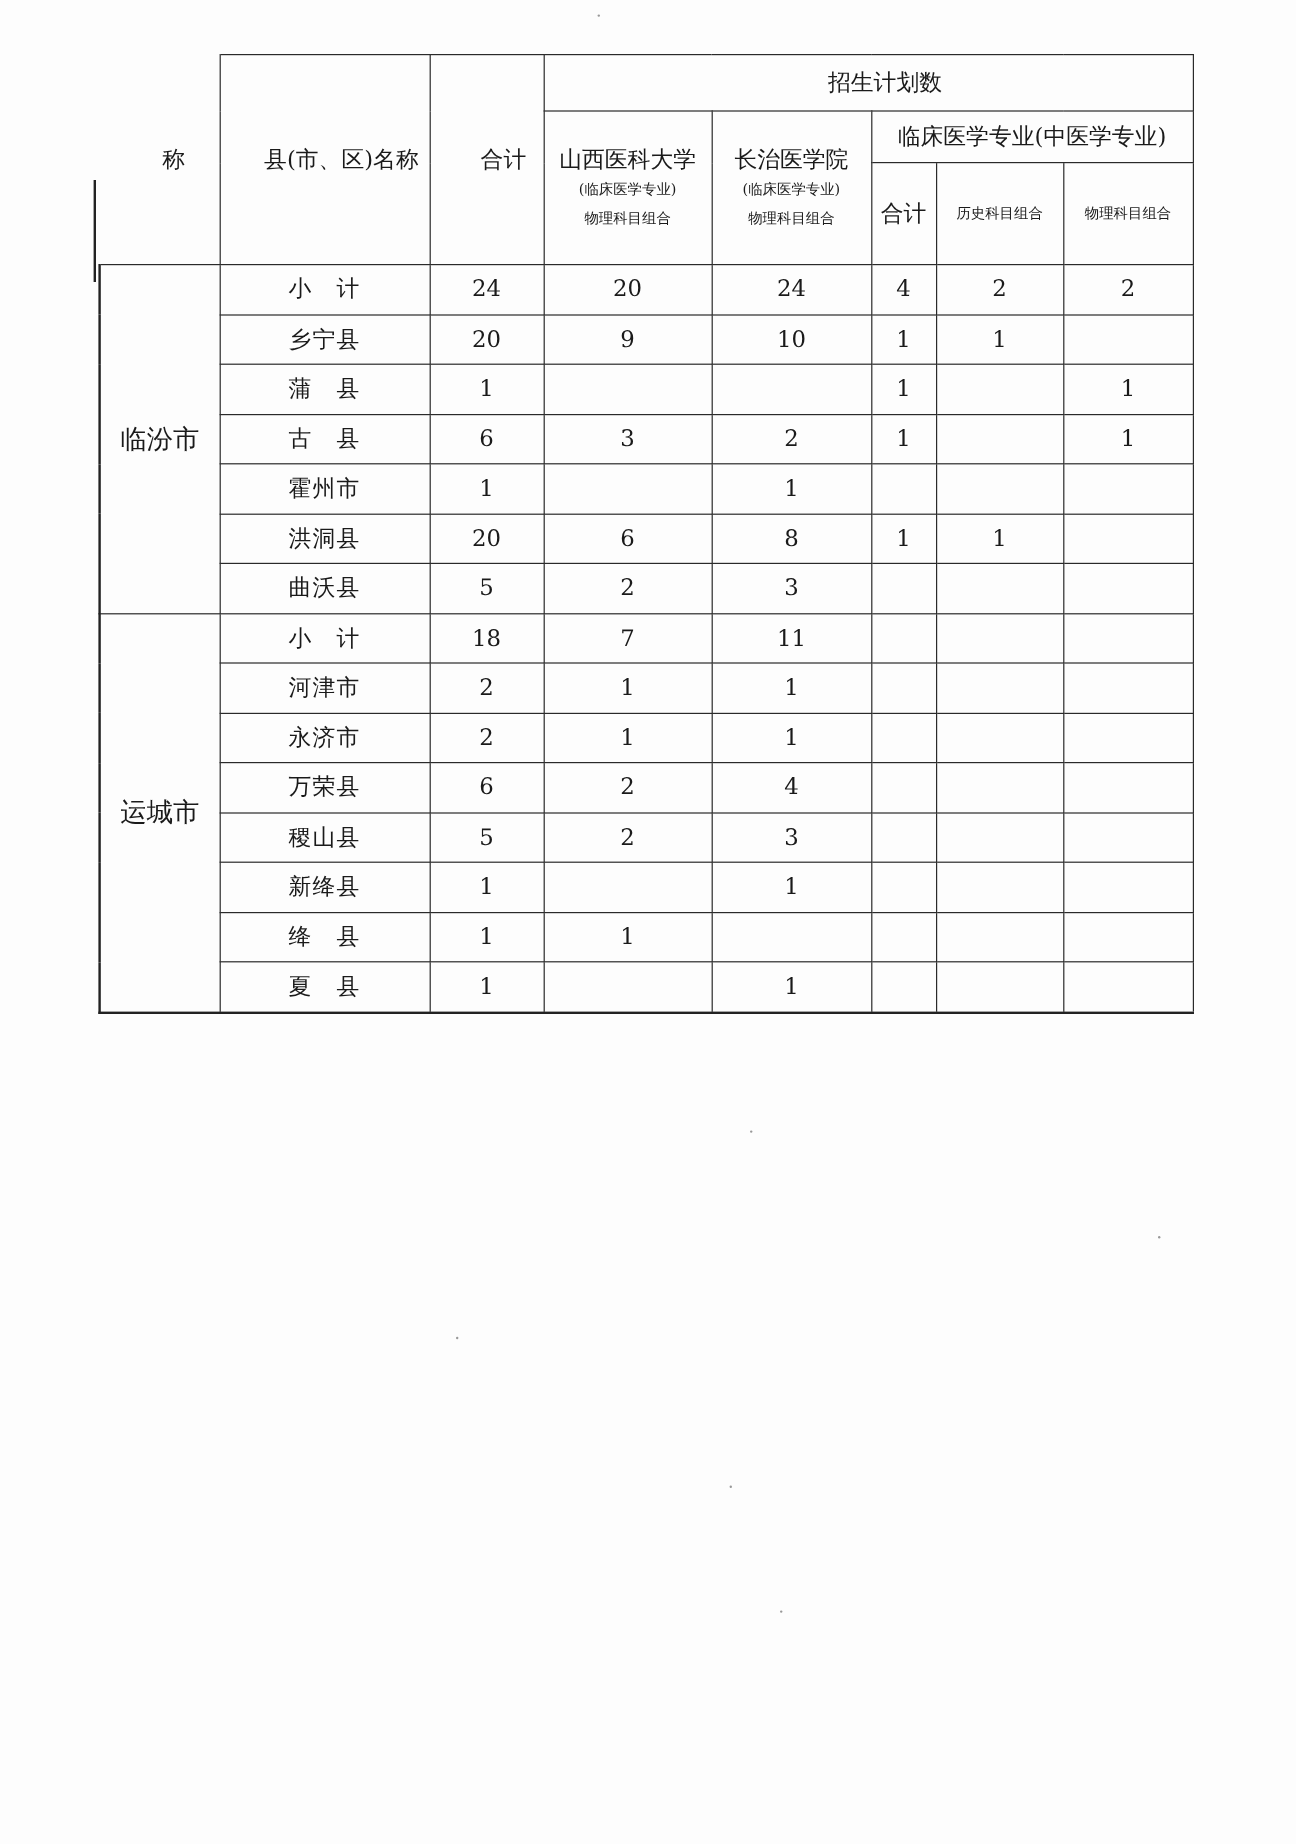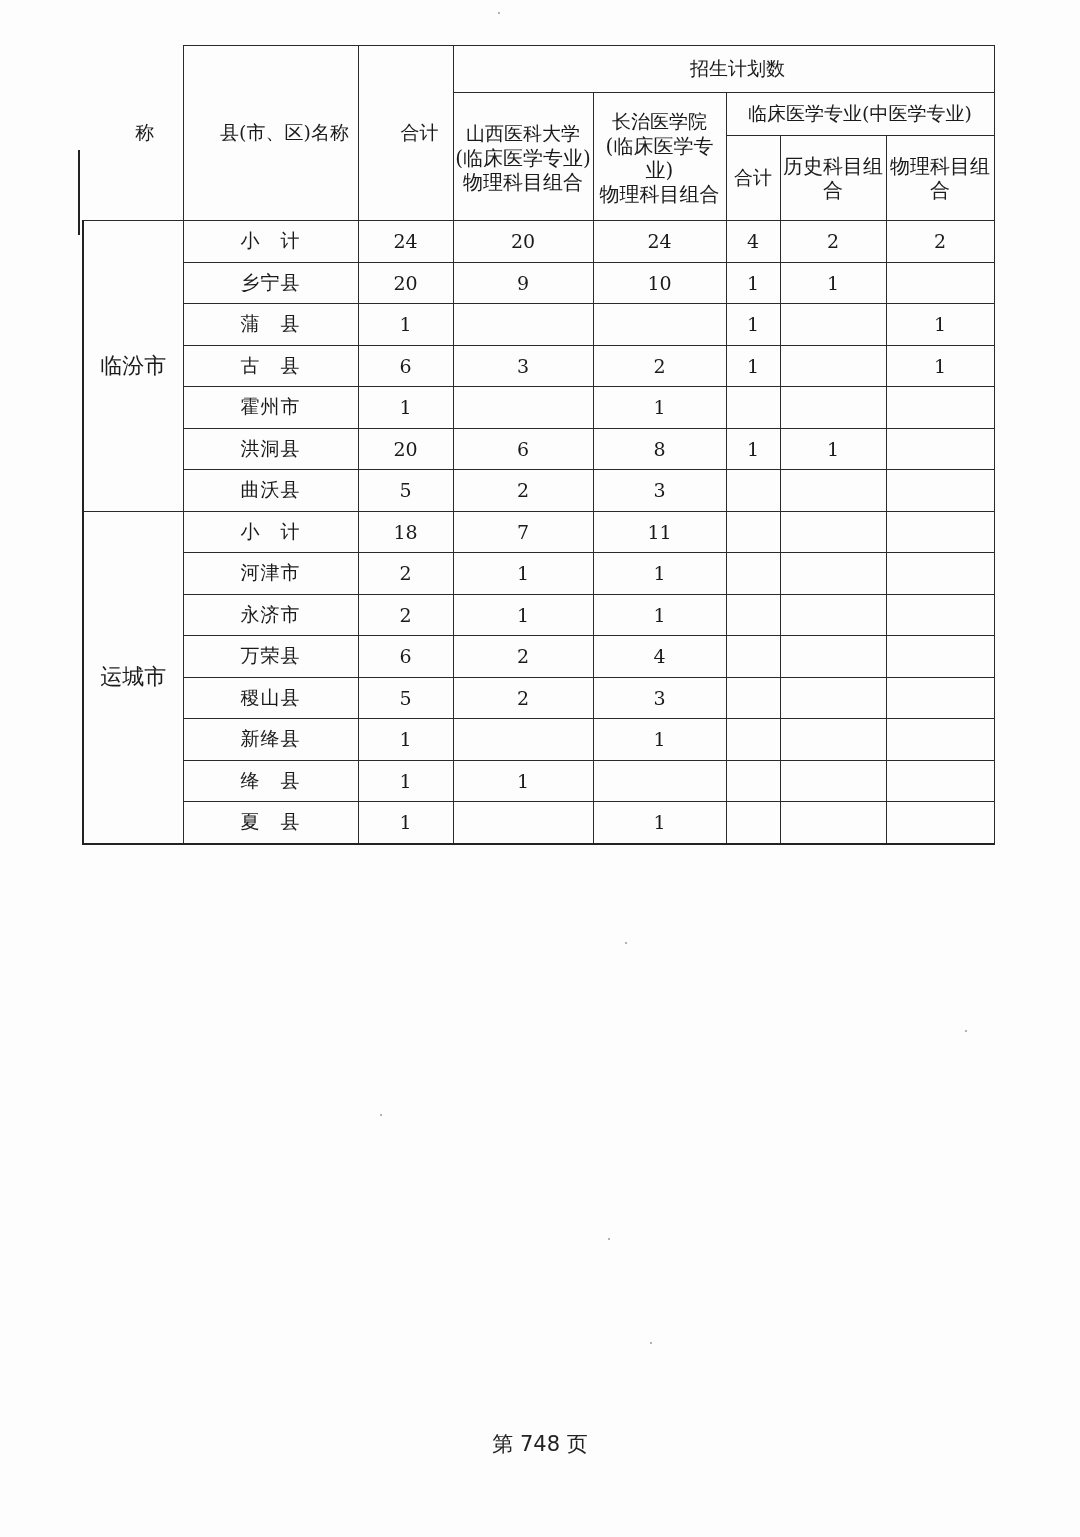--- a/index.html
+++ b/index.html
@@ -15,21 +15,21 @@
   }
   table.plan td, table.plan th {
     border: 1.5px solid #2a2a2a; text-align: center; vertical-align: middle; padding: 0;
     font-weight: normal;
   }
   table.plan tr.h1 th { height: 46px; padding-left: 28px; }
   table.plan tr.h2 th { height: 42px; }
   table.plan tr.h3 th { height: 84px; }
   table.plan tbody td { height: 40.5px; }
   th.corner { border-top: none !important; border-left: none !important; text-align: right; padding-right: 4px !important; }
-  .sub { font-size: 20px; line-height: 24px; }
+  .sub { font-size: 12px; line-height: 24px; }
   .uni { line-height: 26px; }
   td.city { font-size: 22px; }
   td.county { letter-spacing: 1px; margin-top: 40px; }
   table.plan tbody { border-left: 2px solid #222; border-bottom: 2.5px solid #222; }
   .footer {
     position: absolute; left: 0; width: 1080px; top: 1430px; text-align: center;
     font-family: "DejaVu Sans", "Liberation Sans", sans-serif; font-size: 21px; color: #222;
   }
   .speck { position: absolute; width: 2px; height: 2px; background: #999; border-radius: 50%; }
 </style>
@@ -210,21 +210,20 @@
           <td>1</td>
           <td></td>
           <td>1</td>
           <td></td>
           <td></td>
           <td></td>
         </tr>
       </tbody>
   </table>
 
-  <div class="footer">第 748 页</div>
 
   <div class="speck" style="left:498px;top:12px"></div>
   <div class="speck" style="left:625px;top:942px"></div>
   <div class="speck" style="left:608px;top:1238px"></div>
   <div class="speck" style="left:380px;top:1114px"></div>
   <div class="speck" style="left:965px;top:1030px"></div>
   <div class="speck" style="left:650px;top:1342px"></div>
 </div>
 
 </body></html>

